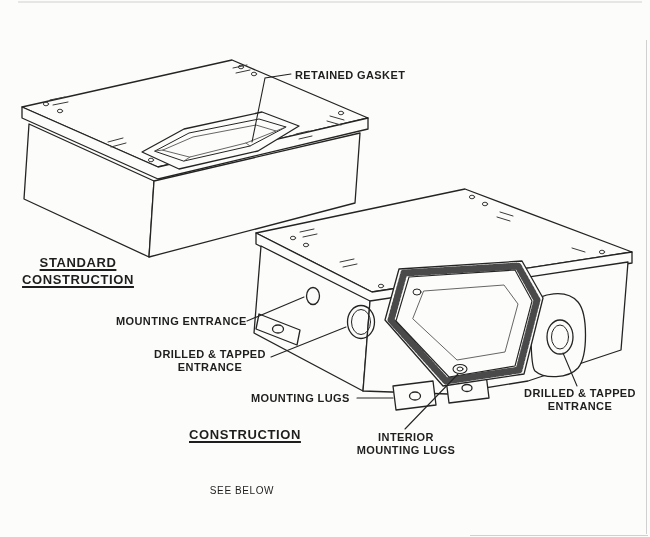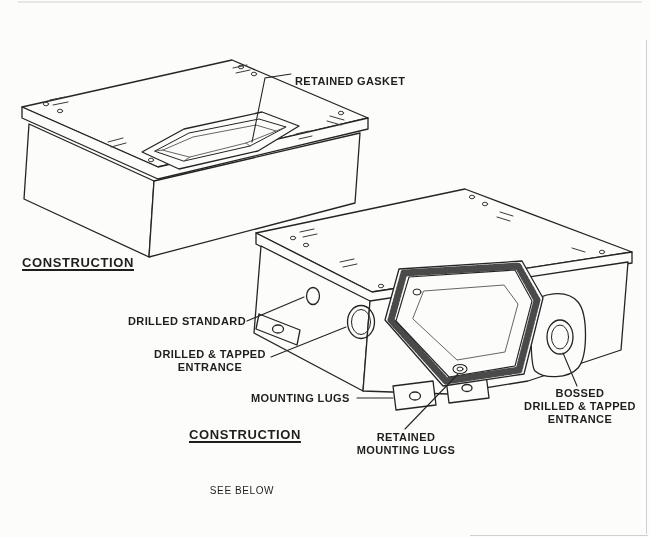--- a/index.html
+++ b/index.html
@@ -127,45 +127,45 @@
     <g stroke="#242424" stroke-width="1.1" fill="none" stroke-linecap="round">
       <polyline points="291,74 265,78 252,142"></polyline>
       <polyline points="247,321 304,297"></polyline>
       <polyline points="271,357 346,327"></polyline>
       <polyline points="357,398 393,398"></polyline>
       <polyline points="405,429 458,374"></polyline>
       <polyline points="577,386 563,353"></polyline>
     </g>
   </svg>
 
-  <div class="label" style="left:295px; top:75px;">RETAINED GASKET</div>
+  <div class="label" style="left:295px; top:69px;">RETAINED GASKET</div>
 
   <div class="label heading center" style="left:14px; top:254px; width:128px;">
+    <span class="line">STANDARD</span>
     <span class="line">CONSTRUCTION</span>
   </div>
 
-  <div class="label right" style="left:116px; top:315px; width:130px;">DRILLED STANDARD</div>
+  <div class="label right" style="left:116px; top:315px; width:130px;">MOUNTING ENTRANCE</div>
 
   <div class="label center" style="left:150px; top:348px; width:120px;">
     <span class="line">DRILLED &amp; TAPPED</span>
     <span class="line">ENTRANCE</span>
   </div>
 
   <div class="label" style="left:251px; top:392px;">MOUNTING LUGS</div>
 
   <div class="label heading center" style="left:189px; top:426px; width:106px;">
     <span class="line">CONSTRUCTION</span>
   </div>
 
   <div class="label note center" style="left:189px; top:484px; width:106px;">SEE BELOW</div>
 
   <div class="label center" style="left:348px; top:431px; width:116px;">
-    <span class="line">RETAINED</span>
+    <span class="line">INTERIOR</span>
     <span class="line">MOUNTING LUGS</span>
   </div>
 
   <div class="label center" style="left:514px; top:387px; width:132px;">
-    <span class="line">BOSSED</span>
     <span class="line">DRILLED &amp; TAPPED</span>
     <span class="line">ENTRANCE</span>
   </div>
 
 </div>
 
 </body></html>

